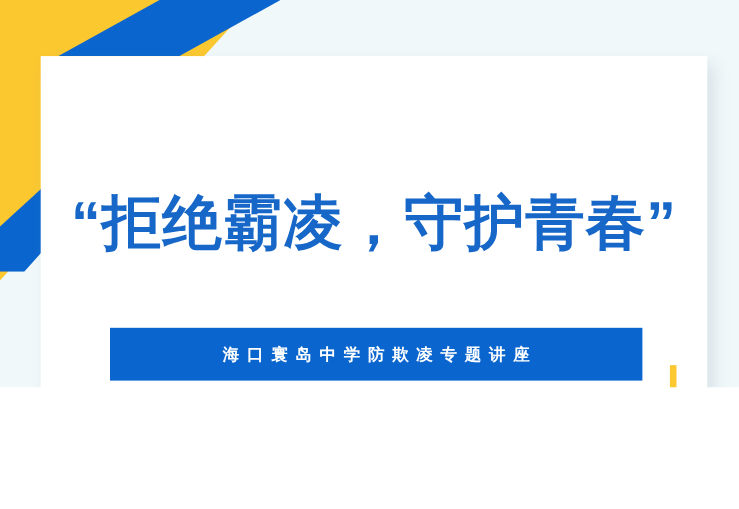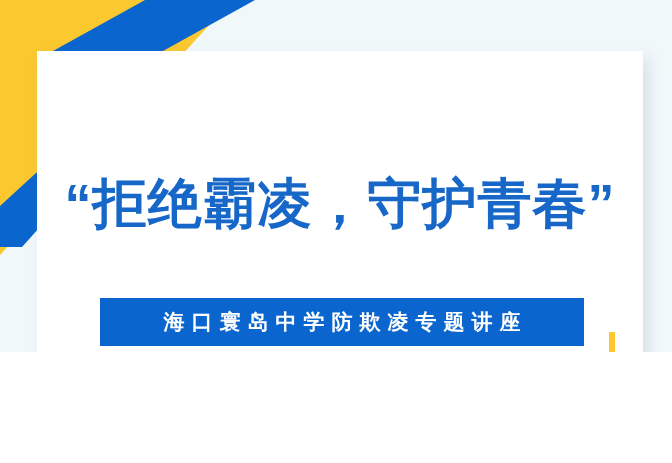--- a/index.html
+++ b/index.html
@@ -97,21 +97,21 @@
     top: 247px;
     width: 484px;
     height: 48px;
     background: #0a66ce;
     display: flex;
     align-items: center;
     justify-content: center;
   }
   #subtitle-text {
     color: #ffffff;
-    font-size: 21px;
+    font-size: 15px;
     font-weight: bold;
     letter-spacing: 7px;
     text-indent: 7px;
     white-space: nowrap;
   }
 
   
   #cross-vertical {
     left: 609px;
     top: 332px;

